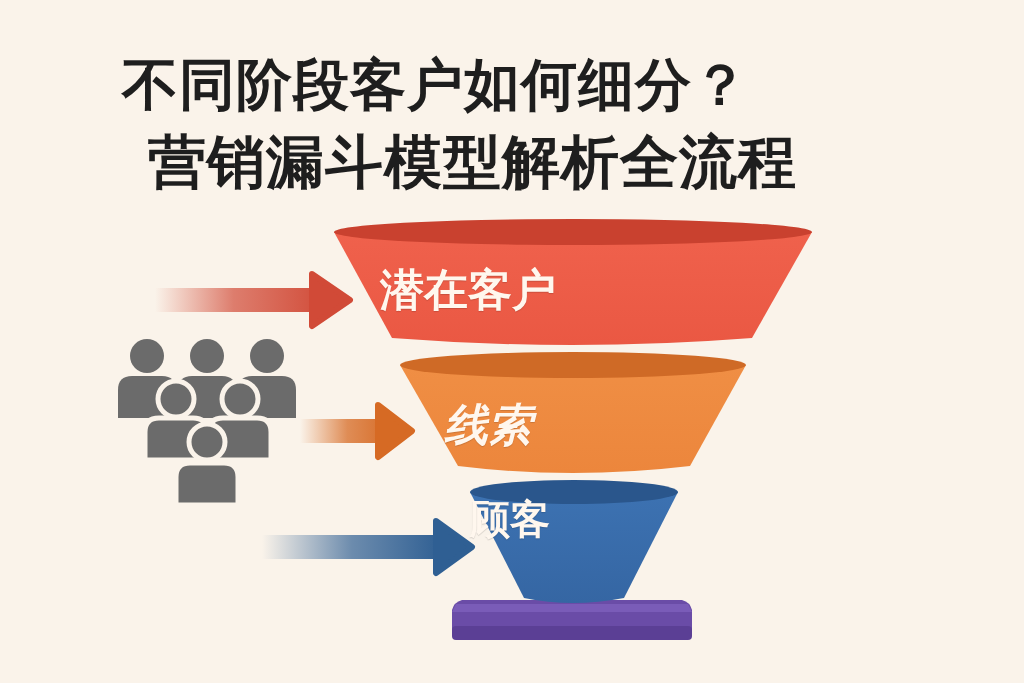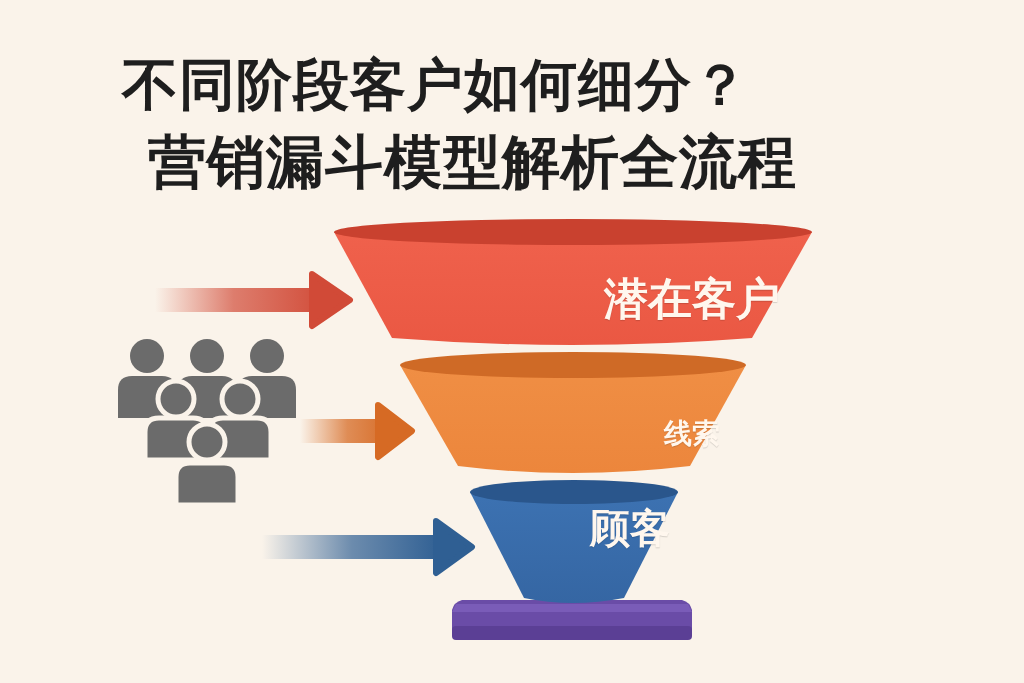--- a/index.html
+++ b/index.html
@@ -12,26 +12,25 @@
   .title {
     position: absolute; left: 0; width: 1024px;
     font-weight: bold; color: #1e1e1e; letter-spacing: 1px;
     white-space: nowrap;
   }
   .title.l1 { top: 52px; left: 122px; font-size: 56px; line-height: 66px; }
   .title.l2 { top: 128px; left: 148px; font-size: 58px; line-height: 68px; }
   svg.stage { position: absolute; left: 0; top: 0; }
   .label {
     position: absolute; color: #fff7ee; font-weight: bold;
-    text-align: right; white-space: nowrap;
+    text-align: left; white-space: nowrap;
     text-shadow: 0 1px 1px rgba(0,0,0,0.15);
-    margin-top: 9px;
   }
   .label.l-top { left: 380px; width: 400px; top: 262px; font-size: 44px; line-height: 56px; }
-  .label.l-mid { left: 420px; width: 300px; top: 400px; font-size: 28px; line-height: 50px; }
+  .label.l-mid { left: 444px; width: 300px; top: 400px; font-size: 44px; line-height: 50px; font-style: italic; }
   .label.l-bot { left: 470px; width: 200px; top: 494px; font-size: 40px; line-height: 50px; }
 </style>
 </head>
 <body>
 
 <div class="title l1">不同阶段客户如何细分？</div>
 <div class="title l2">营销漏斗模型解析全流程</div>
 
 <svg class="stage" width="1024" height="683" viewBox="0 0 1024 683">
   <defs>

